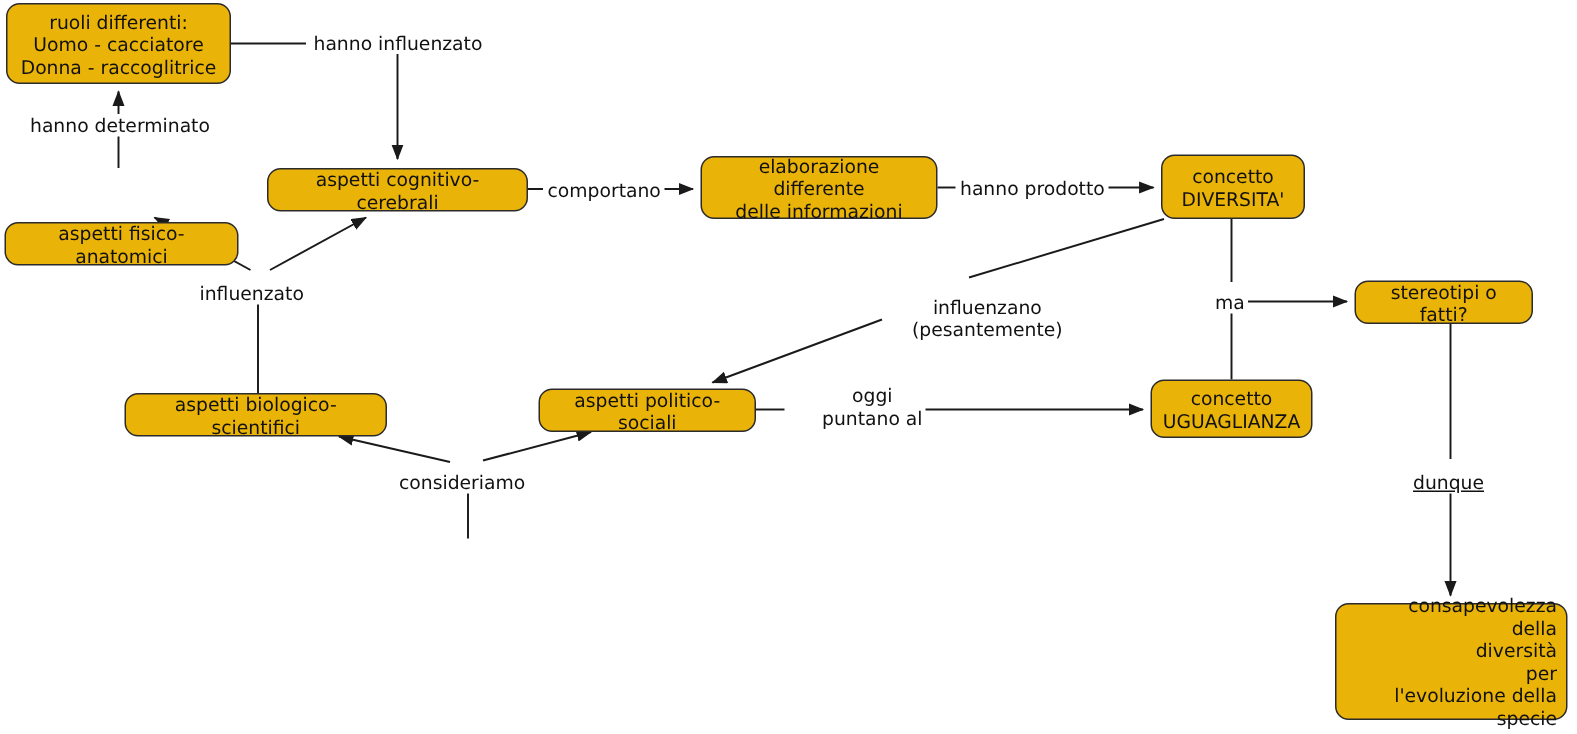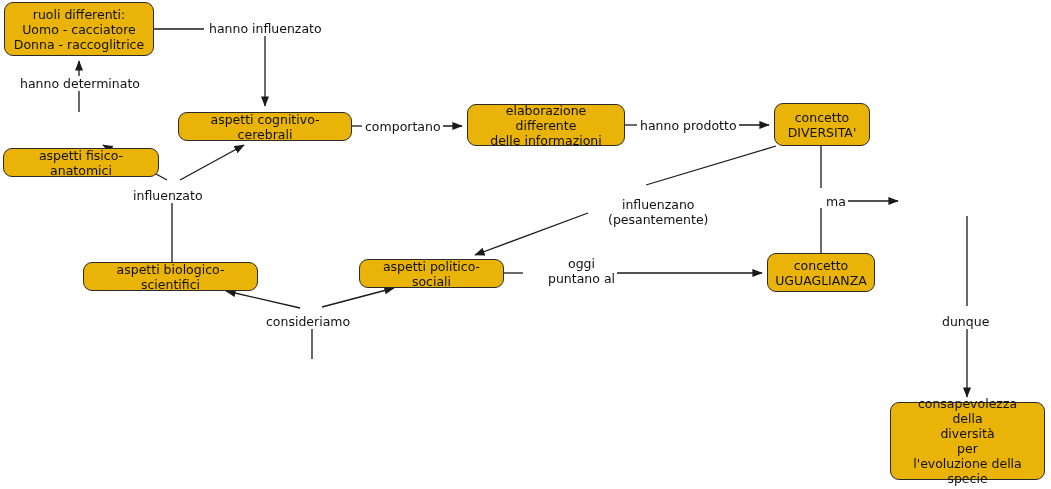--- a/index.html
+++ b/index.html
@@ -108,50 +108,51 @@
   <div class="node" style="left:3px;top:112px;width:156px;height:29px;margin-top:36px;">aspetti fisico-anatomici</div>
 
   <div class="node" style="left:178px;top:112px;width:174px;height:29px;">aspetti cognitivo-cerebrali</div>
 
   <div class="node" style="left:467px;top:104px;width:158px;height:42px;">elaborazione differente
 delle informazioni</div>
 
   <div class="node" style="left:774px;top:103px;width:96px;height:43px;">concetto
 DIVERSITA'</div>
 
+  <div class="node" style="left:903px;top:187px;width:119px;height:29px;">stereotipi o fatti?</div>
 
   <div class="node" style="left:83px;top:262px;width:175px;height:29px;">aspetti biologico-scientifici</div>
 
   <div class="node" style="left:359px;top:259px;width:145px;height:29px;">aspetti politico-sociali</div>
 
   <div class="node" style="left:767px;top:253px;width:108px;height:39px;">concetto
 UGUAGLIANZA</div>
 
 
-  <div class="node" style="left:890px;top:402px;width:155px;height:78px;">consapevolezza
+  <div class="node" style="left:890px;top:402px;width:155px;height:78px;text-align:right;">consapevolezza
 della
 diversità
 per
 l'evoluzione della specie</div>
 
   <div class="edge-label" style="left:207px;top:21px;">hanno influenzato</div>
 
   <div class="edge-label" style="left:18px;top:76px;">hanno determinato</div>
 
   <div class="edge-label" style="left:363px;top:119px;">comportano</div>
 
   <div class="edge-label" style="left:638px;top:118px;">hanno prodotto</div>
 
-  <div class="edge-label" style="left:808px;top:194px;margin-left:16px;">ma</div>
+  <div class="edge-label" style="left:808px;top:194px;">ma</div>
 
   <div class="edge-label" style="left:131px;top:188px;">influenzato</div>
 
   <div class="edge-label" style="left:606px;top:180px;margin-top:17px;">influenzano
 (pesantemente)</div>
 
   <div class="edge-label" style="left:546px;top:256px;">oggi
 puntano al</div>
 
   <div class="edge-label" style="left:264px;top:314px;">consideriamo</div>
 
-  <div class="edge-label" style="left:940px;top:314px;">dunque</div>
+  <div class="edge-label" style="left:940px;top:314px;text-decoration:underline;">dunque</div>
 
 </div>
 
 </body></html>

